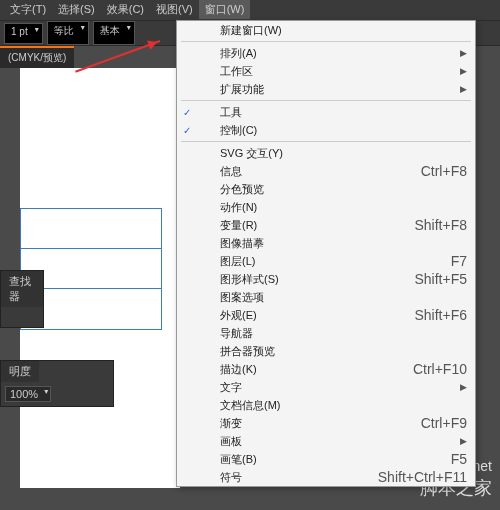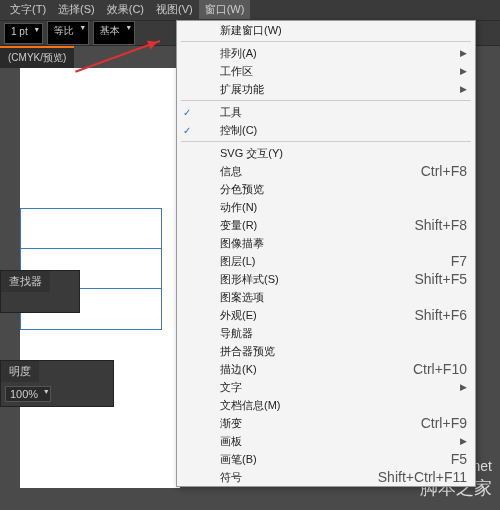--- a/index.html
+++ b/index.html
@@ -53,21 +53,21 @@
 <div><span class="tab">(CMYK/预览)</span></div>
 
 <div class="canvas">
   <div class="shapes">
     <div></div>
     <div></div>
     <div></div>
   </div>
 </div>
 
-<div class="panel" style="left:0;top:270px;width:80px">
+<div class="panel" style="left:0;top:270px;width:44px">
   <div class="ptab">查找器</div>
   <div class="pbody"></div>
 </div>
 
 <div class="panel" style="left:0;top:360px;width:114px">
   <div class="ptab">明度</div>
   <div class="pbody">
     <span class="pct">100%</span>
   </div>
 </div>

